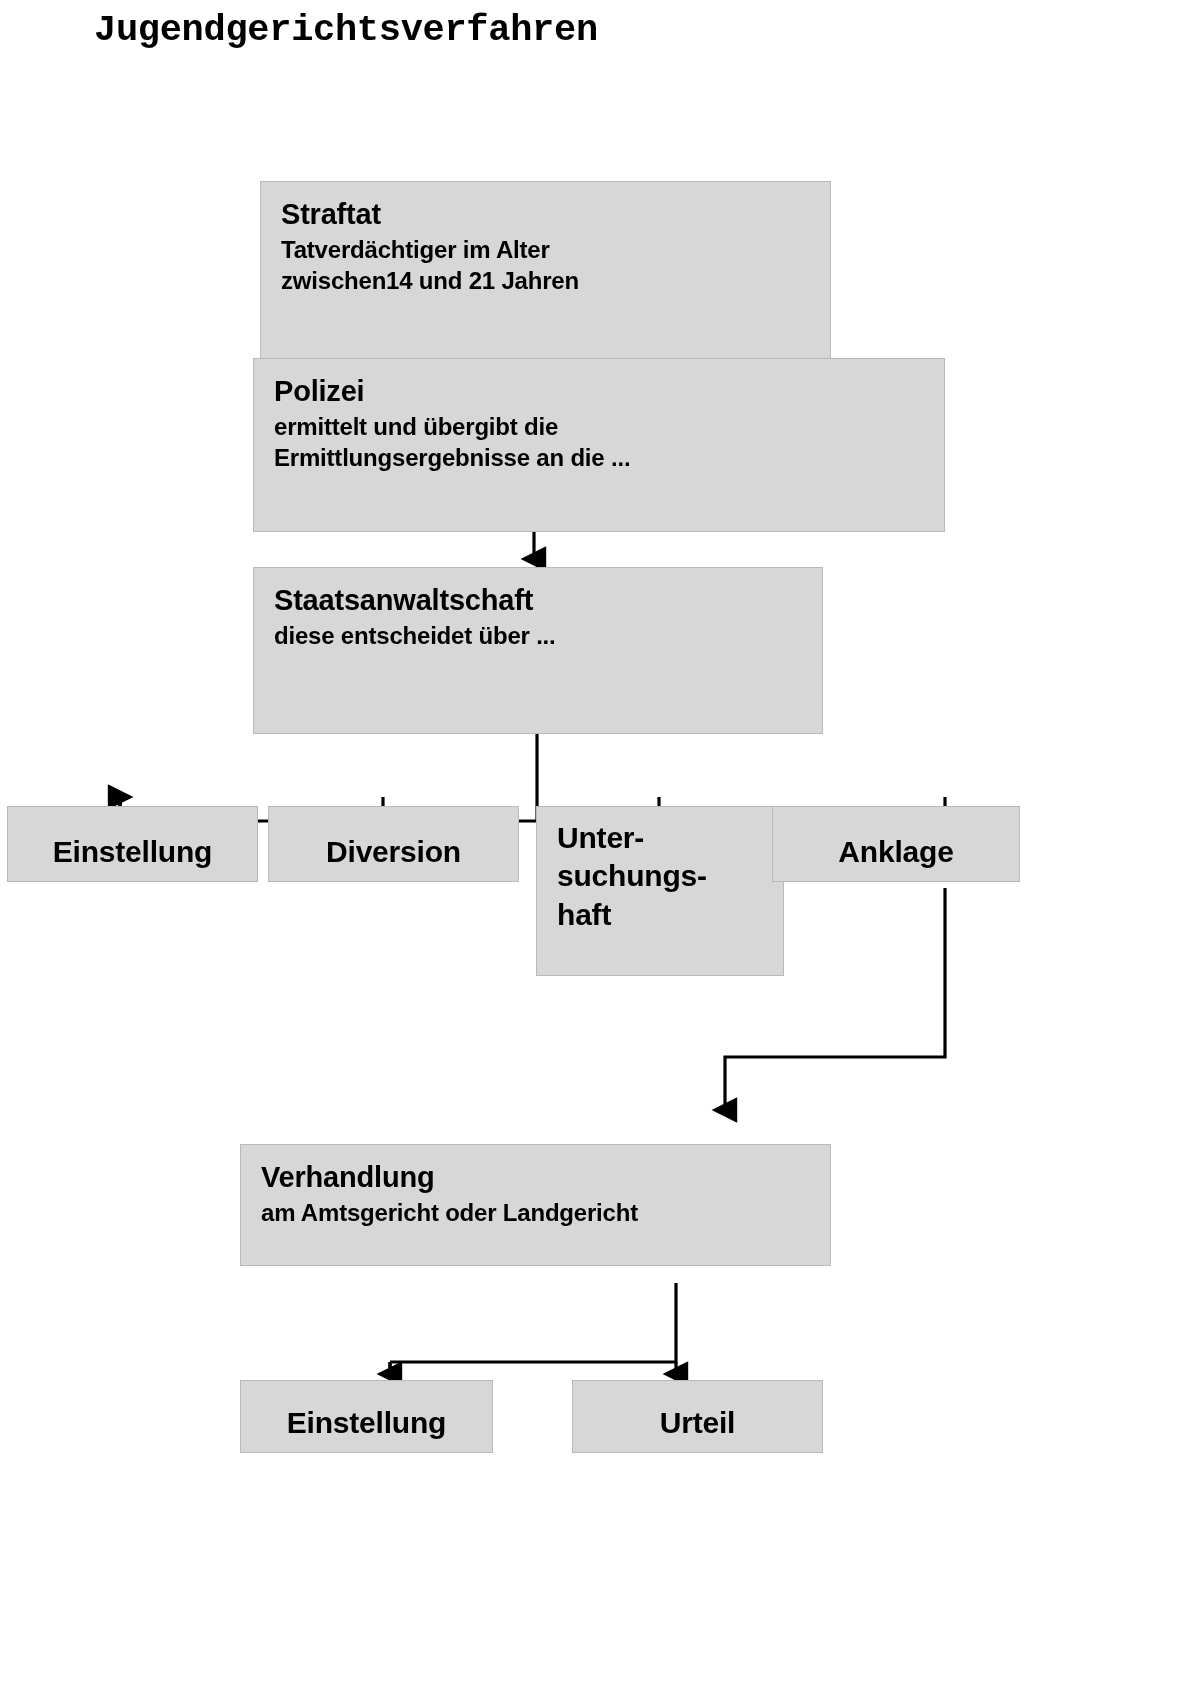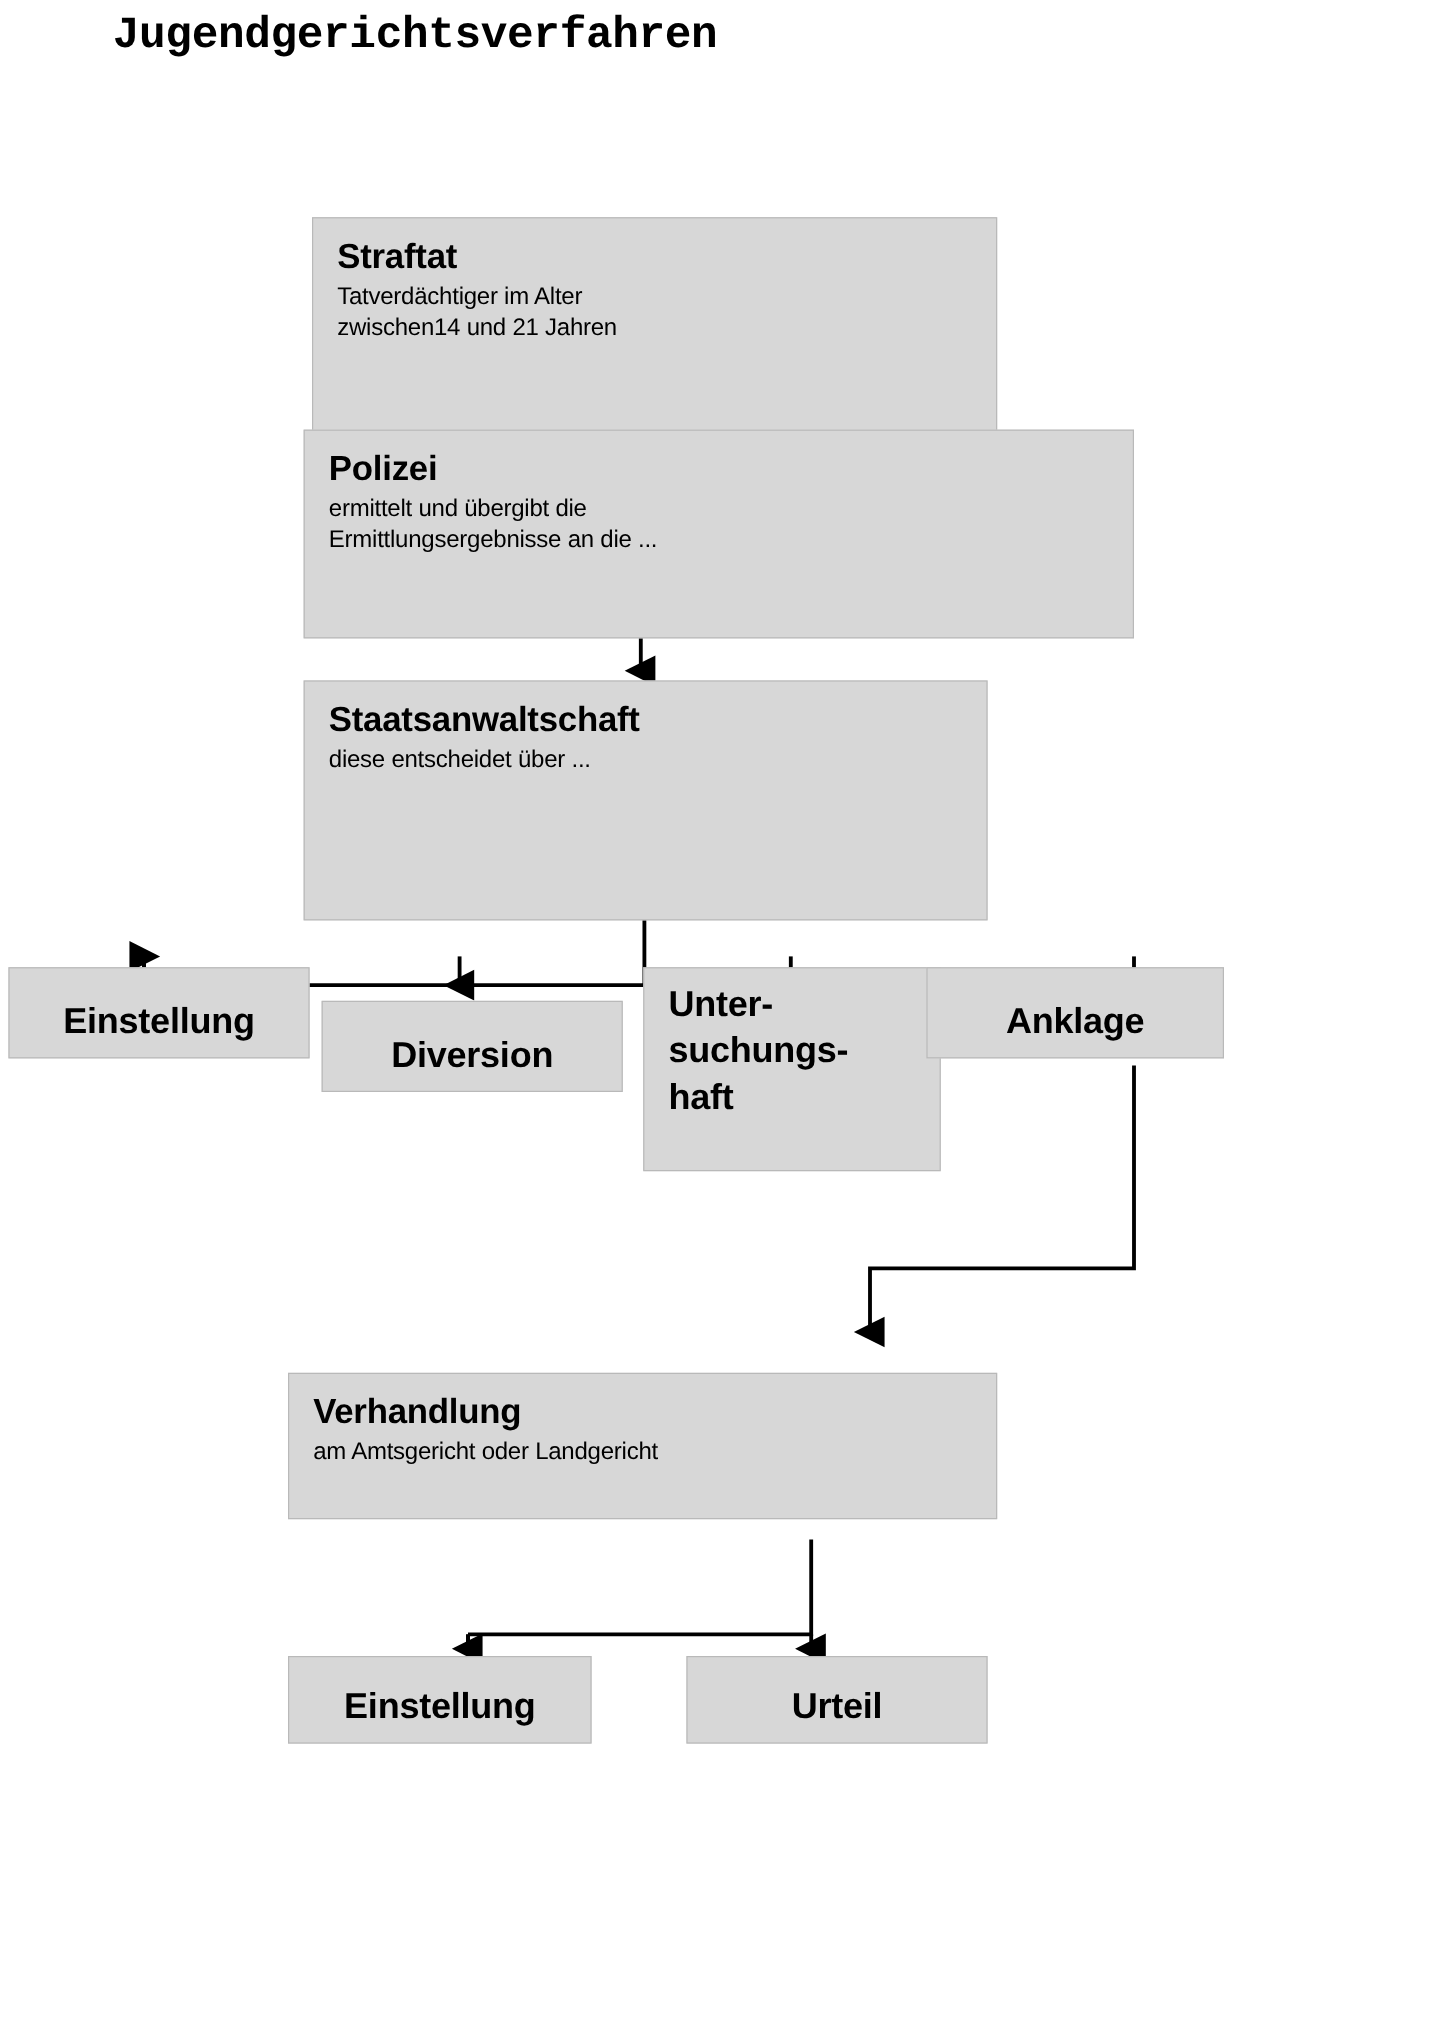--- a/index.html
+++ b/index.html
@@ -48,22 +48,22 @@
   }
   .node .node-title {
     display: block;
     font-weight: bold;
     font-size: 29px;
     white-space: nowrap;
     letter-spacing: -0.2px;
   }
   .node .node-desc {
     display: block;
-    font-weight: normal;
-    font-size: 20px;
+    font-weight: bold;
+    font-size: 24px;
     letter-spacing: -0.2px;
   }
   .node.leaf {
     display: flex;
     align-items: flex-start;
     padding: 12px 18px 10px 20px;
   }
   .node.leaf .node-title {
     font-size: 30px;
   }
@@ -138,30 +138,30 @@
     <span class="node-desc">Tatverdächtiger im Alter</span>
     <span class="node-desc">zwischen14 und 21 Jahren</span>
   </div>
 
   <div class="node" style="left:253px; top:358px; width:692px; height:174px;">
     <span class="node-title">Polizei</span>
     <span class="node-desc">ermittelt und übergibt die</span>
     <span class="node-desc">Ermittlungsergebnisse an die ...</span>
   </div>
 
-  <div class="node" style="left:253px; top:567px; width:570px; height:200px;">
+  <div class="node" style="left:253px; top:567px; width:570px; height:167px;">
     <span class="node-title">Staatsanwaltschaft</span>
     <span class="node-desc">diese entscheidet über ...</span>
   </div>
 
   <div class="node leaf centered" style="left:7px; top:806px; width:251px; height:76px;">
     <span class="node-title">Einstellung</span>
   </div>
 
-  <div class="node leaf centered" style="left:268px; top:806px; width:251px; height:76px;margin-top:28px;">
+  <div class="node leaf centered" style="left:268px; top:806px; width:251px; height:76px;">
     <span class="node-title">Diversion</span>
   </div>
 
   <div class="node leaf multiline" style="left:536px; top:806px; width:248px; height:170px;">
     <span class="node-title">Unter-
 suchungs-
 haft</span>
   </div>
 
   <div class="node leaf centered" style="left:772px; top:806px; width:248px; height:76px;">

